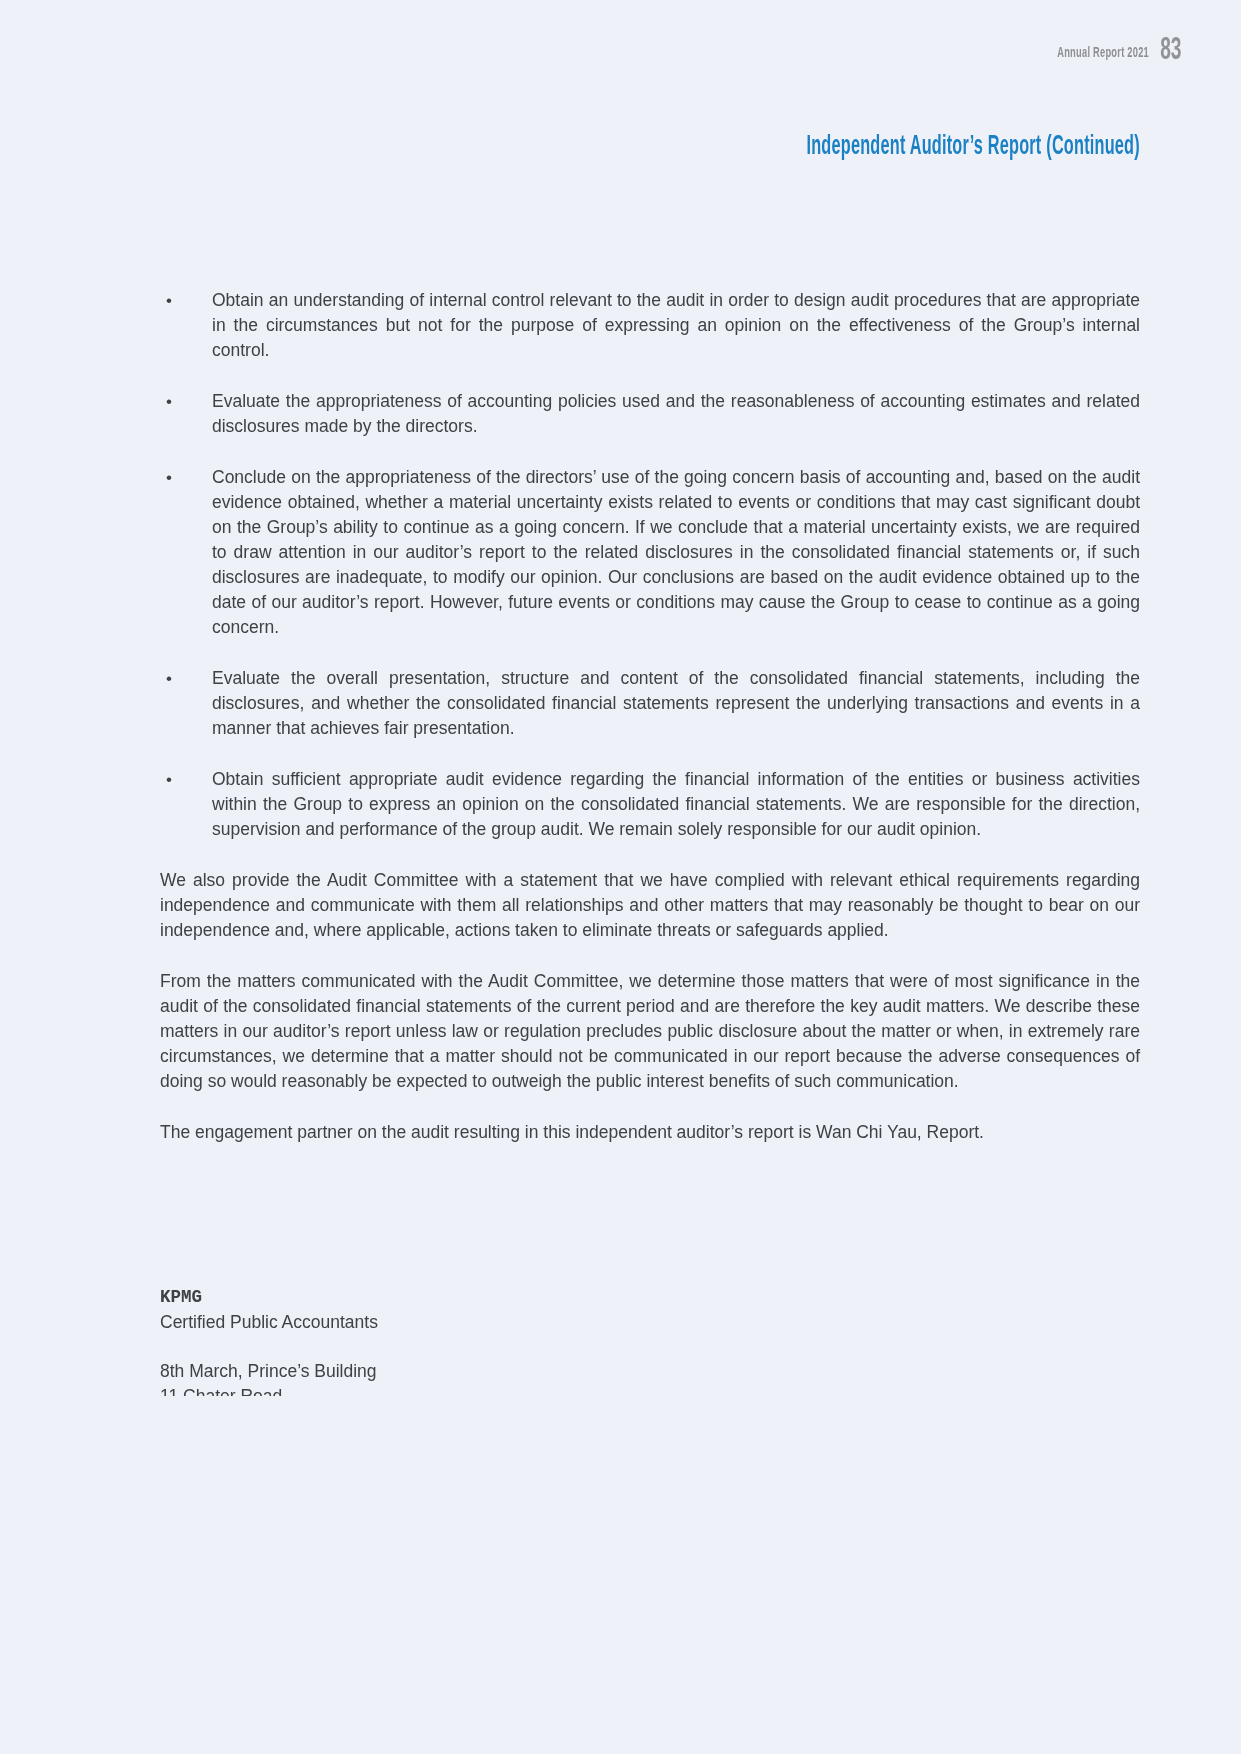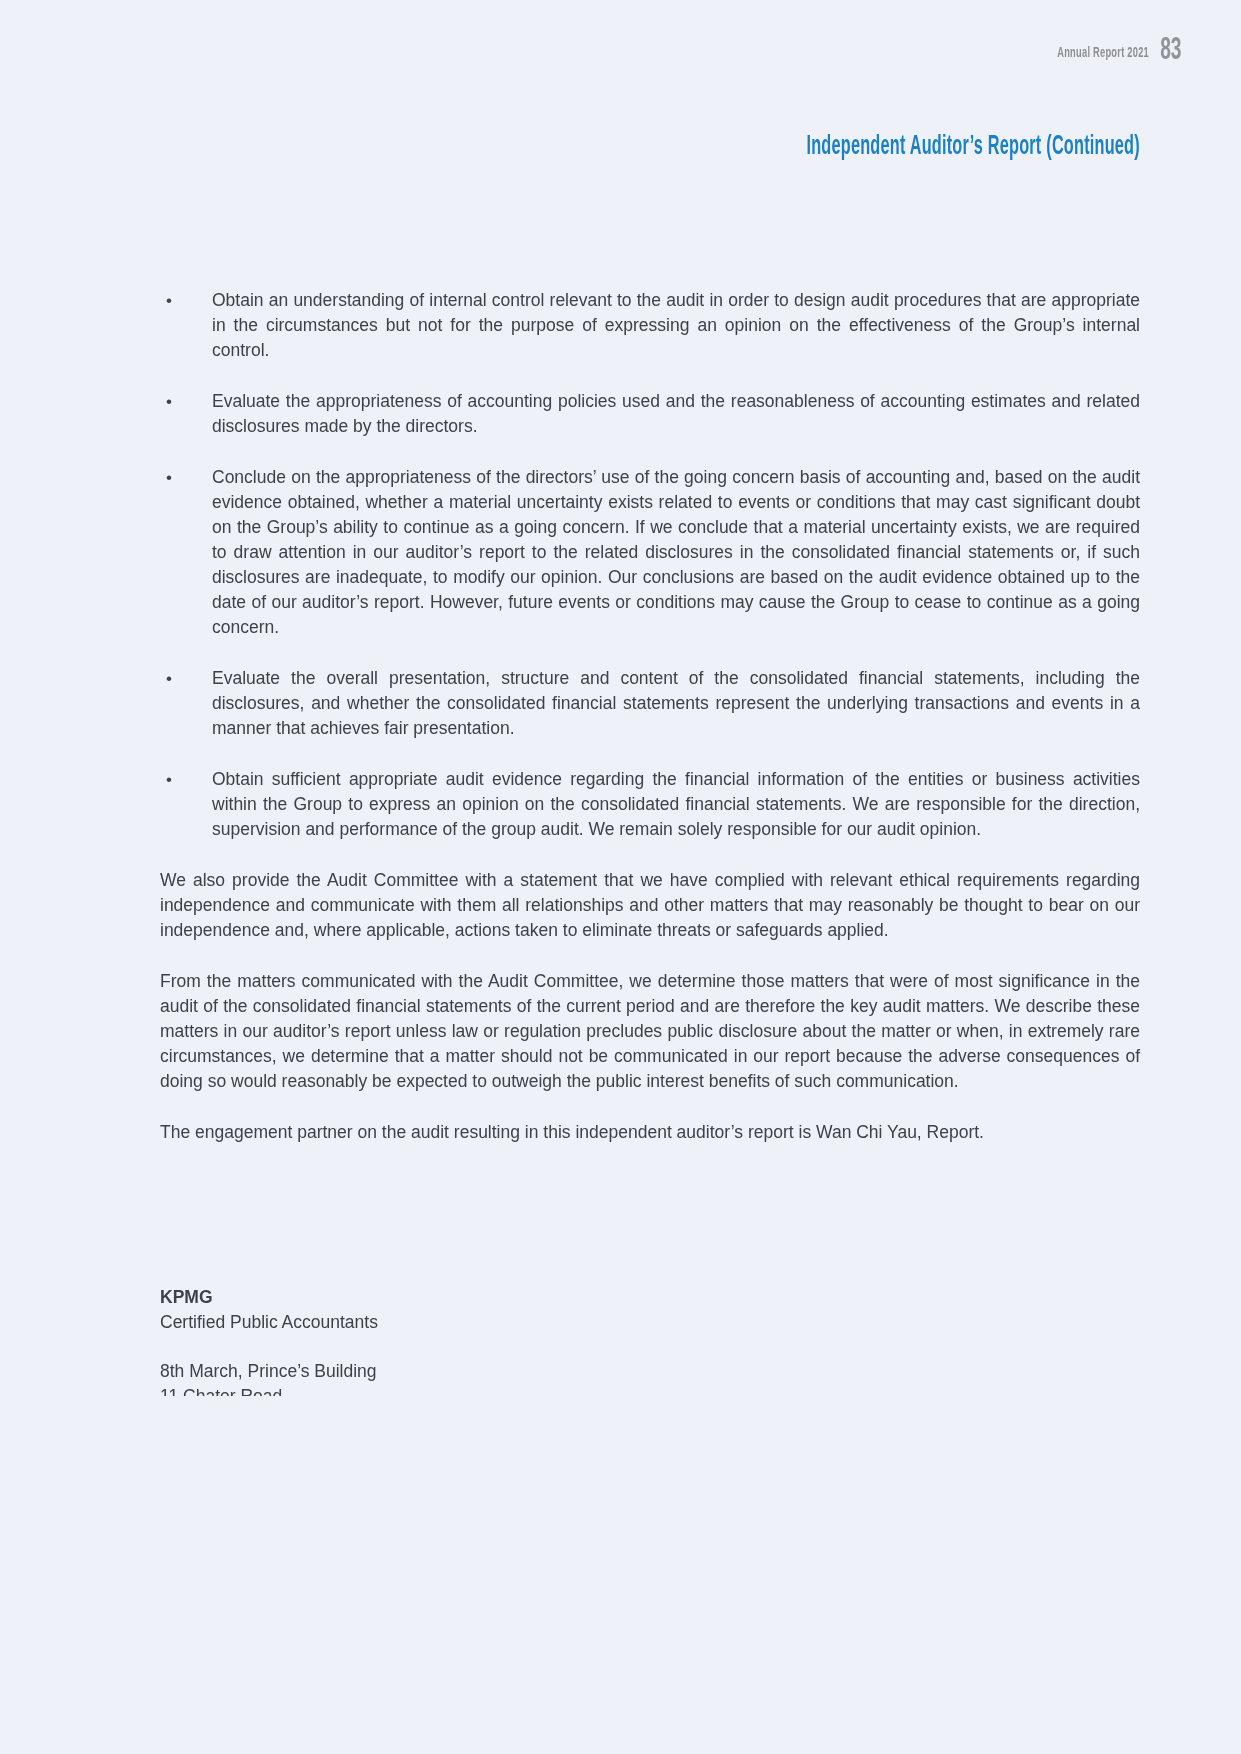--- a/index.html
+++ b/index.html
@@ -86,21 +86,21 @@
   }
   p.para {
     margin: 0 0 26px 0;
   }
 
   
   .signature {
     margin-top: 140px;
     text-align: left;
   }
-  .firm-name { font-weight: bold; }
+  .firm-name { font-weight: bold; font-family: Liberation Mono, monospace; }
   .firm-subtitle { }
   .address { margin-top: 24px; }
   .sign-date { margin-top: 23px; text-decoration: underline; }
 </style>
 </head>
 <body>
 
 <div class="page">
 
   <div class="page-header">

